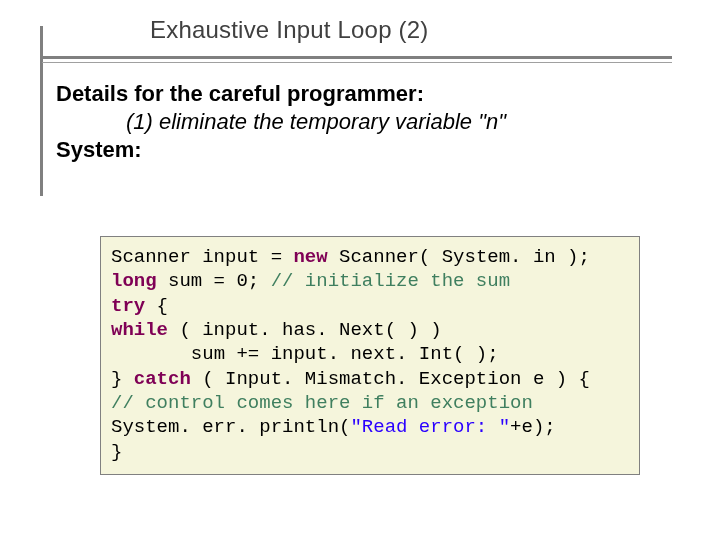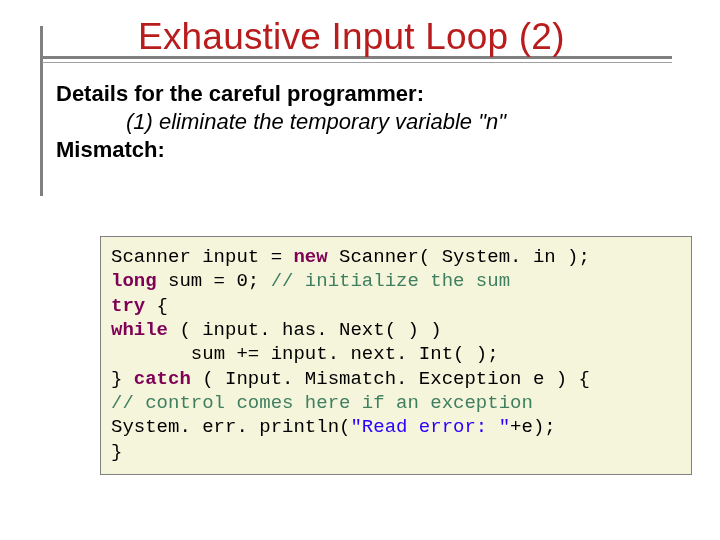--- a/index.html
+++ b/index.html
@@ -16,23 +16,23 @@
     position: relative;
     width: 720px;
     height: 540px;
     box-sizing: border-box;
   }
 
   
   .title {
     position: absolute;
     top: 16px;
-    left: 138px;
-    font-size: 37px;
-    color: #b91c1c;
+    left: 150px;
+    font-size: 24px;
+    color: #404040;
     letter-spacing: 0.2px;
   }
 
   
   .vline {
     position: absolute;
     top: 26px;
     left: 40px;
     width: 0;
     height: 170px;
@@ -69,21 +69,21 @@
   .body .indent {
     padding-left: 70px;
     font-style: italic;
   }
 
   
   .codebox {
     position: absolute;
     left: 100px;
     top: 236px;
-    width: 592px;
+    width: 540px;
     border: 1px solid #808080;
     background: #f5f5dc;  
     padding: 8px 10px 10px 10px;
     box-sizing: border-box;
   }
   .codebox pre {
     margin: 0;
     white-space: pre;
     font-family: "Courier New", Courier, monospace;
     font-size: 19px;
@@ -101,21 +101,21 @@
 
   <div class="vline"></div>
   <div class="hline-thick"></div>
   <div class="hline-thin"></div>
 
   <div class="title">Exhaustive Input Loop (2)</div>
 
   <div class="body">
     <div class="b">Details for the careful programmer:</div>
     <div class="indent">(1) eliminate the temporary variable "n"</div>
-    <div class="b">Mismatch:</div>
+    <div class="b">System:</div>
   </div>
 
   <div class="codebox">
 <pre><span>Scanner input = </span><span class="kw">new</span><span> Scanner( System. in );</span>
 <span class="kw">long</span><span> sum = 0; </span><span class="cmt">// initialize the sum</span>
 <span class="kw">try</span><span> {</span>
 <span class="kw">while</span><span> ( input. has. Next( ) )</span>
 <span>       </span><span>sum += input. next. Int( );</span>
 <span>} </span><span class="kw">catch</span><span> ( Input. Mismatch. Exception e ) {</span>
 <span class="cmt">// control comes here if an exception</span>

